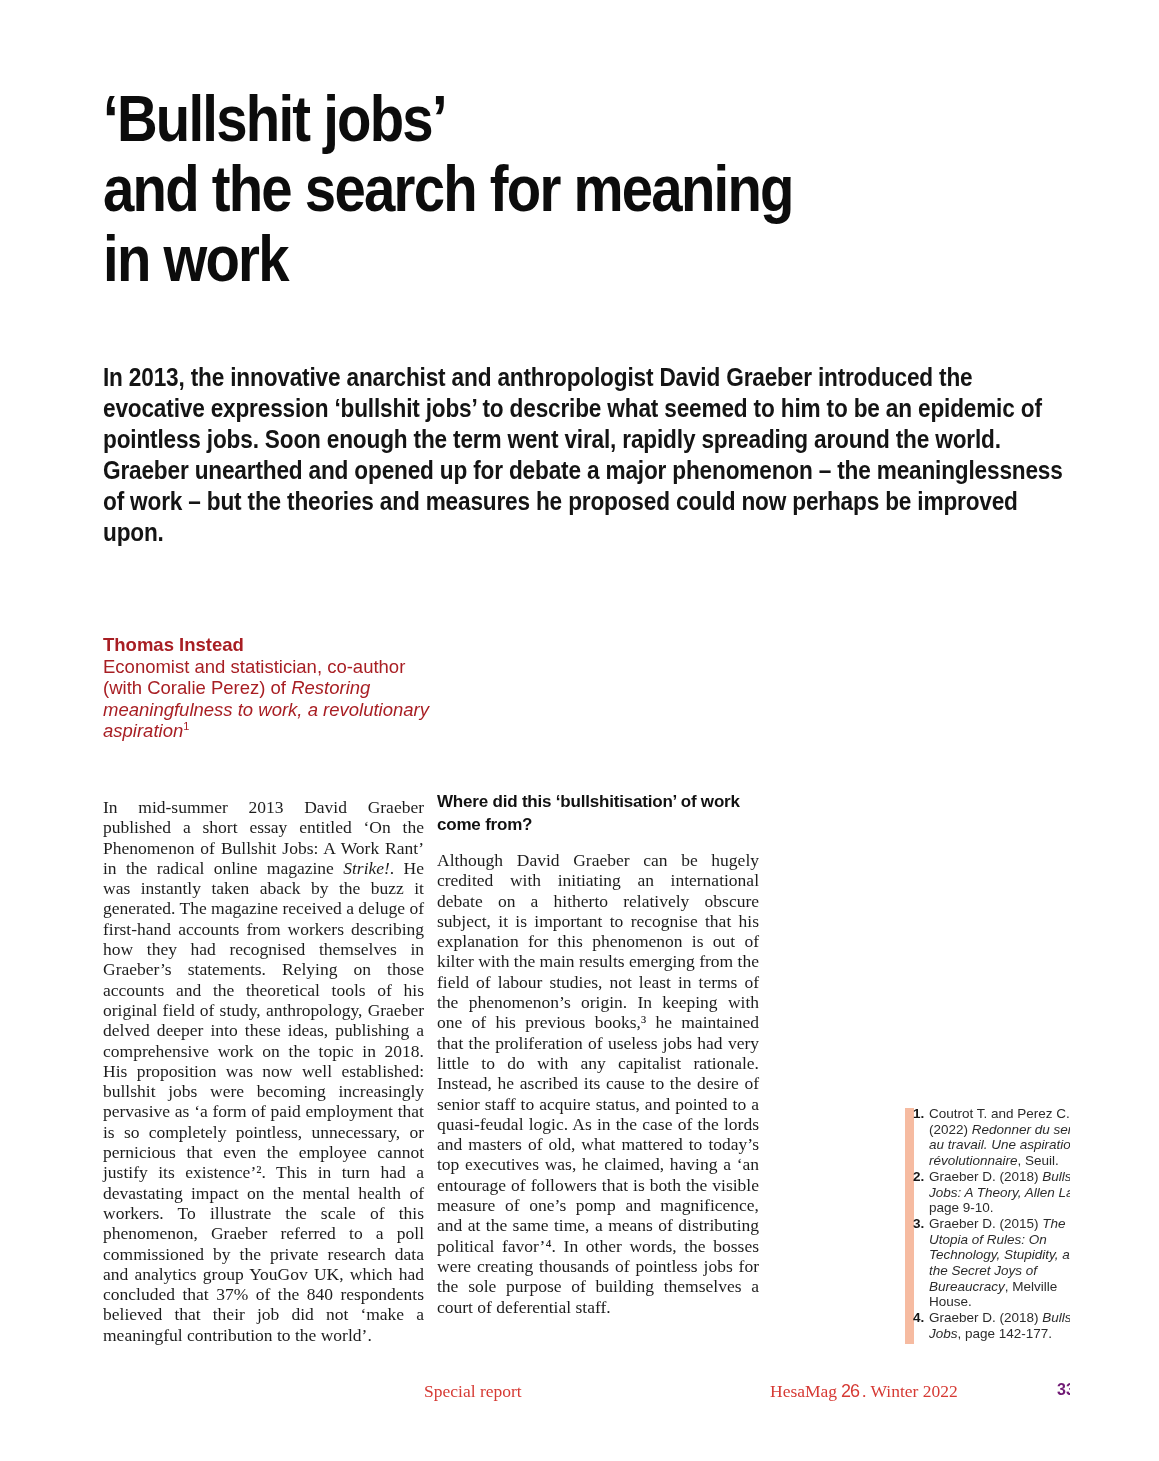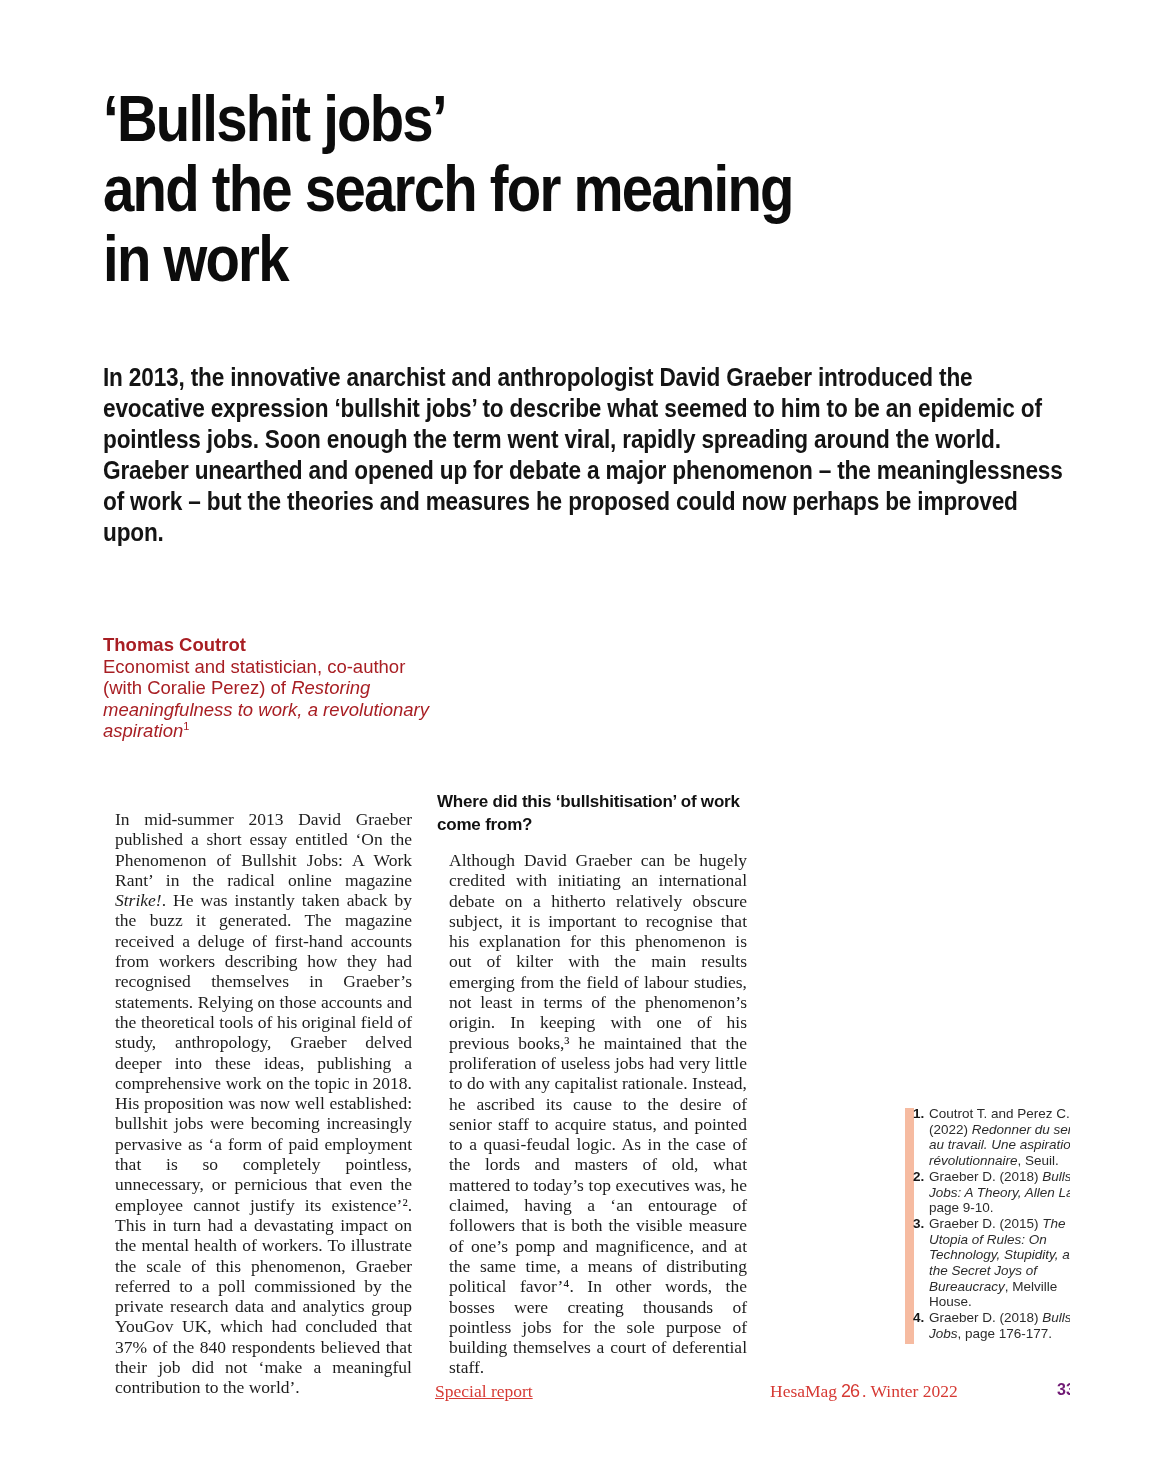--- a/index.html
+++ b/index.html
@@ -74,21 +74,21 @@
     color: #1d1d1d;
     font-family: "Liberation Serif", serif;
     font-size: 17.5px;
     line-height: 20.3px;
     text-align: justify;
     hyphens: auto;
     -webkit-hyphens: auto;
   }
   .col1 { left: 103px; top: 797px; width: 321px; }
   .col2 { left: 437px; top: 790px; width: 322px; }
-  .body-p { margin: 12px; font-family: Liberation Serif, serif; }
+  .body-p { margin: 0; font-family: Liberation Serif, serif; }
   .body-p i { font-style: italic; }
   .subhead {
     margin: 0 0 14px 0;
     color: #111111;
     font-family: "Liberation Sans", sans-serif;
     font-weight: bold;
     font-size: 17px;
     line-height: 23px;
     text-align: left;
     letter-spacing: -0.2px;
@@ -132,21 +132,21 @@
   .pagefooter {
     position: absolute;
     left: 0;
     top: 1381px;
     width: 1159px;
     height: 30px;
     font-family: "Liberation Serif", serif;
     font-size: 17.5px;
     color: #d63a34;
   }
-  .f-section { position: absolute; left: 435px; top: 0; text-decoration: underline; }
+  .f-section { position: absolute; left: 424px; top: 0; }
   .f-mag { position: absolute; left: 770px; top: 0; }
   .f-issue {
     font-family: "Liberation Sans", sans-serif;
     font-weight: normal;
     font-size: 18px;
     letter-spacing: -1px;
     margin: 0 3px 0 4px;
   }
   .f-sep { margin-right: 4px; }
   .f-page {
@@ -166,21 +166,21 @@
 
   <header class="title">
     <span class="t-line">‘Bullshit jobs’</span>
     <span class="t-line">and the search for meaning</span>
     <span class="t-line">in work</span>
   </header>
 
   <p class="standfirst">In 2013, the innovative anarchist and anthropologist David Graeber introduced the evocative expression ‘bullshit jobs’ to describe what seemed to him to be an epidemic of pointless jobs. Soon enough the term went viral, rapidly spreading around the world. Graeber unearthed and opened up for debate a major phenomenon – the meaninglessness of work – but the theories and measures he proposed could now perhaps be improved upon.</p>
 
   <div class="author">
-    <div class="author-name">Thomas Coutrot</div>
+    <div class="author-name">Thomas Instead</div>
     <div class="author-bio"><span>Economist and statistician, co-author (with Coralie Perez) of </span><i>Restoring meaningfulness to work, a revolutionary aspiration</i><sup>1</sup></div>
   </div>
 
   <div class="col col1">
     <p class="body-p"><span>In mid-summer 2013 David Graeber published a short essay entitled ‘On the Phenomenon of Bullshit Jobs: A Work Rant’ in the radical online magazine </span><i>Strike!</i><span>. He was instantly taken aback by the buzz it generated. The magazine received a deluge of first-hand accounts from workers describing how they had recognised themselves in Graeber’s statements. Relying on those accounts and the theoretical tools of his original field of study, anthropology, Graeber delved deeper into these ideas, publishing a comprehensive work on the topic in 2018. His proposition was now well established: bullshit jobs were becoming increasingly pervasive as ‘a form of paid employment that is so completely pointless, unnecessary, or pernicious that even the employee cannot justify its existence’². This in turn had a devastating impact on the mental health of workers. To illustrate the scale of this phenomenon, Graeber referred to a poll commissioned by the private research data and analytics group YouGov UK, which had concluded that 37% of the 840 respondents believed that their job did not ‘make a meaningful contribution to the world’.</span></p>
   </div>
 
   <div class="col col2">
     <h2 class="subhead">Where did this ‘bullshitisation’ of work come from?</h2>
     <p class="body-p">Although David Graeber can be hugely credited with initiating an international debate on a hitherto relatively obscure subject, it is important to recognise that his explanation for this phenomenon is out of kilter with the main results emerging from the field of labour studies, not least in terms of the phenomenon’s origin. In keeping with one of his previous books,³ he maintained that the proliferation of useless jobs had very little to do with any capitalist rationale. Instead, he ascribed its cause to the desire of senior staff to acquire status, and pointed to a quasi-feudal logic. As in the case of the lords and masters of old, what mattered to today’s top executives was, he claimed, having a ‘an entourage of followers that is both the visible measure of one’s pomp and magnificence, and at the same time, a means of distributing political favor’⁴. In other words, the bosses were creating thousands of pointless jobs for the sole purpose of building themselves a court of deferential staff.</p>
@@ -196,21 +196,21 @@
       <li class="fn-item">
         <span class="fn-num">2.</span>
         <span class="fn-text"><span>Graeber D. (2018) </span><i>Bullshit Jobs: A Theory, Allen Lane,</i><span> page 9-10.</span></span>
       </li>
       <li class="fn-item">
         <span class="fn-num">3.</span>
         <span class="fn-text"><span>Graeber D. (2015) </span><i>The Utopia of Rules: On Technology, Stupidity, and the Secret Joys of Bureaucracy</i><span>, Melville House.</span></span>
       </li>
       <li class="fn-item">
         <span class="fn-num">4.</span>
-        <span class="fn-text"><span>Graeber D. (2018) </span><i>Bullshit Jobs</i><span>, page 176-177.</span></span>
+        <span class="fn-text"><span>Graeber D. (2018) </span><i>Bullshit Jobs</i><span>, page 142-177.</span></span>
       </li>
     </ol>
   </aside>
 
   <footer class="pagefooter">
     <span class="f-section">Special report</span>
     <span class="f-mag"><span>HesaMag</span><span class="f-issue">26</span><span class="f-sep">.</span><span>Winter 2022</span></span>
     <span class="f-page">33</span>
   </footer>
 

